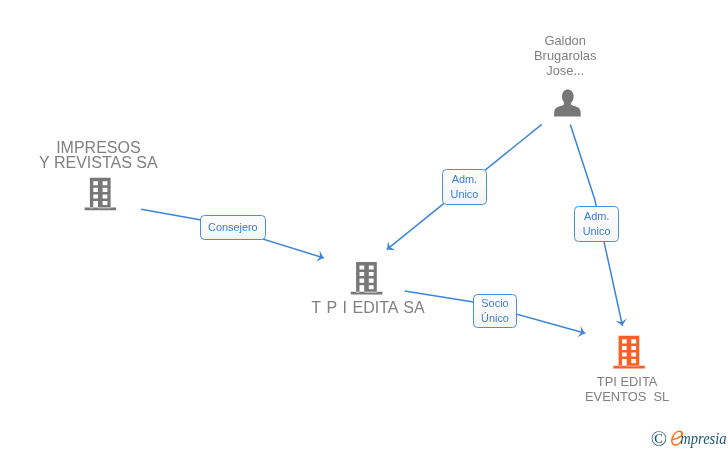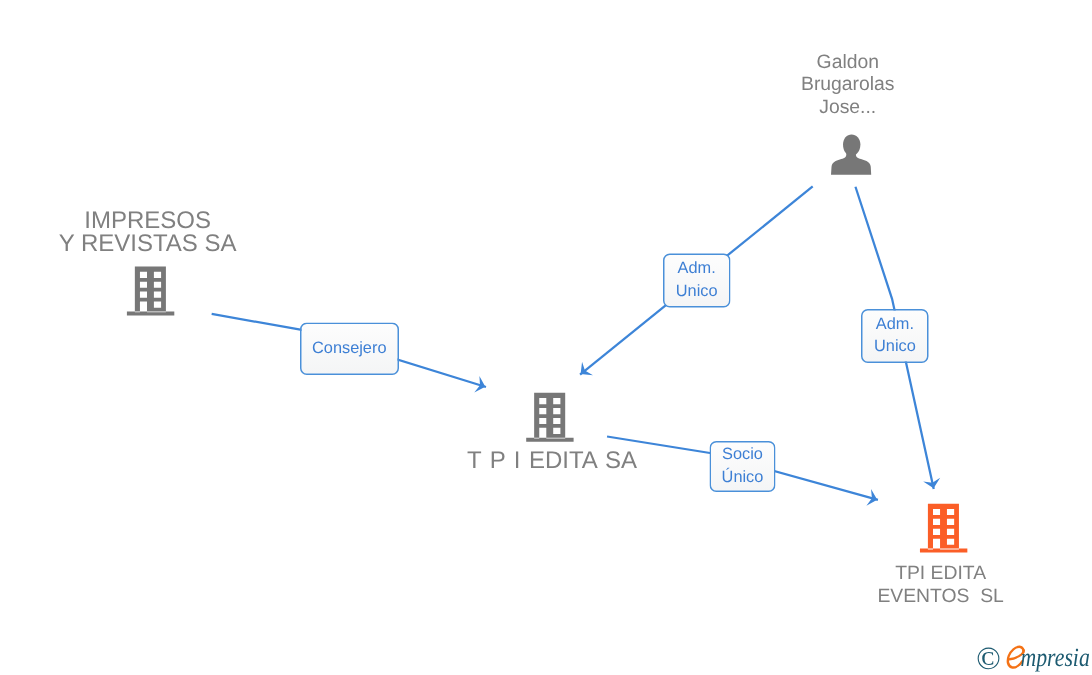--- a/index.html
+++ b/index.html
@@ -72,21 +72,21 @@
 
   <div class="node-label" style="left:98.4px; top:140px;">IMPRESOS
 Y REVISTAS SA</div>
   <div class="node-label" style="left:368px; top:299.6px; word-spacing:1.2px;">T P I EDITA SA</div>
   <div class="node-label big" style="left:627.1px; top:374.1px;">TPI EDITA
 EVENTOS  SL</div>
   <div class="node-label big" style="left:565.2px; top:32.5px;">Galdon
 Brugarolas
 Jose...</div>
 
-  <div class="edge-label" style="left:200px; top:215.1px; width:65.7px; height:35px;">Consejero</div>
+  <div class="edge-label" style="left:200px; top:215.1px; width:65.7px; height:25px;">Consejero</div>
   <div class="edge-label" style="left:441.9px; top:168.8px; width:45.1px; height:36.0px;">Adm.
 Unico</div>
   <div class="edge-label" style="left:574.1px; top:205.9px; width:45.0px; height:36.0px;">Adm.
 Unico</div>
   <div class="edge-label" style="left:473.1px; top:293.7px; width:43.8px; height:34px;">Socio
 Único</div>
 
   <div class="wm">
     <svg width="80" height="22" viewBox="0 0 80 22">
       <text x="2.8" y="17.9" font-family="Liberation Serif, serif" font-size="21.5" fill="#1c5a70">©</text>

